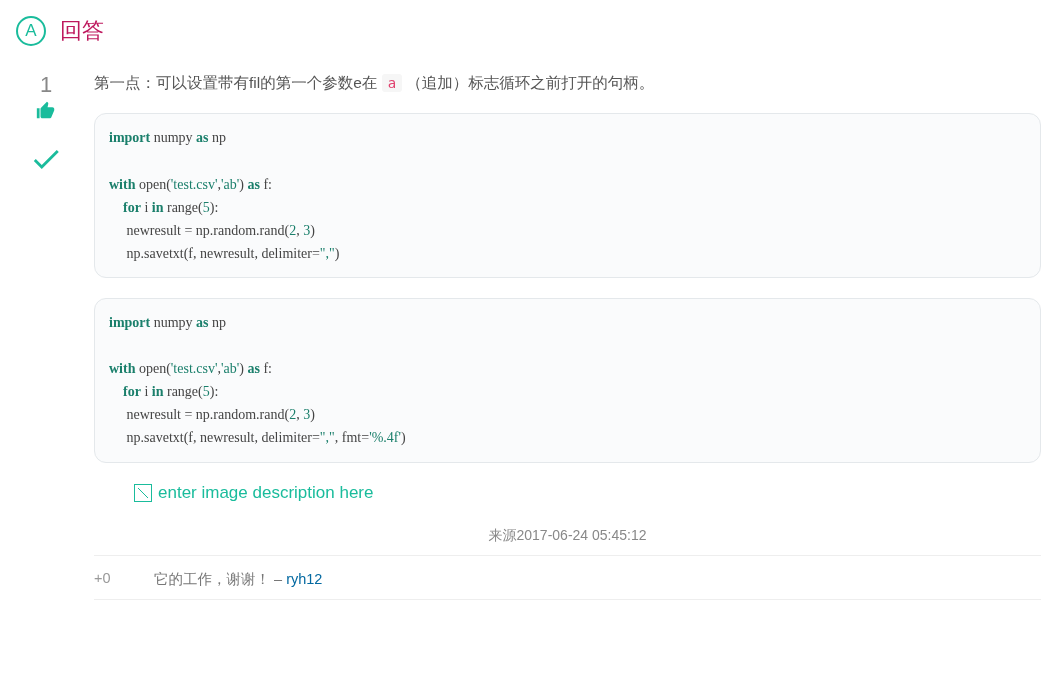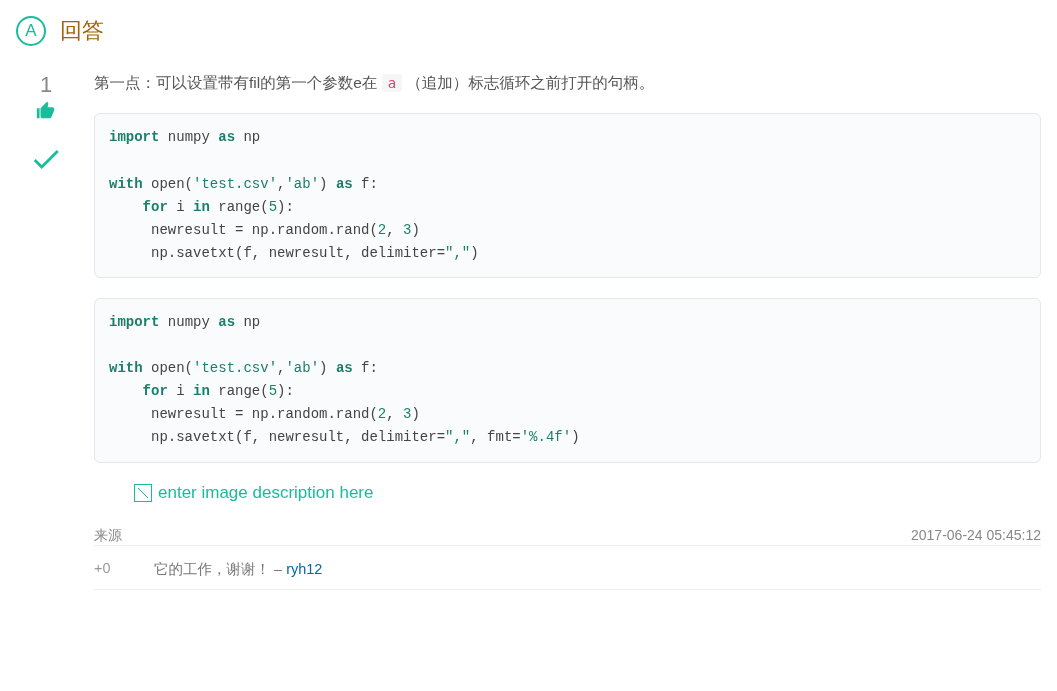--- a/index.html
+++ b/index.html
@@ -22,21 +22,21 @@
     width: 30px; height: 30px;
     border: 2px solid #1abc9c;
     border-radius: 50%;
     display: flex; align-items: center; justify-content: center;
     color: #1abc9c;
     font-size: 17px;
     font-weight: 500;
   }
   .heading {
     font-size: 22px;
-    color: #a16207;
+    color: #be185d;
     font-weight: 400;
   }
   .body-row {
     display: flex;
     gap: 18px;
   }
   .vote-col {
     width: 60px;
     flex-shrink: 0;
     display: flex;
@@ -73,23 +73,23 @@
     background: #f6f6f6;
     color: #e0426f;
     padding: 1px 6px;
     border-radius: 3px;
     font-family: Consolas, Menlo, monospace;
     font-size: 14px;
   }
   pre.codeblock {
     background: #fafbfc;
     border: 1px solid #e4e8eb;
-    border-radius: 6px;
+    border-radius: 12px;
     padding: 12px 14px;
-    font-family: Liberation Mono, monospace;
+    font-family: Liberation Serif, serif;
     font-size: 14px;
     line-height: 1.65;
     overflow-x: auto;
     margin: 0 0 20px 0;
     white-space: pre;
   }
   .kw  { color: #1a7f6b; font-weight: 600; }
   .str { color: #1a7f6b; }
   .num { color: #1a7f6b; }
   .img-link {
@@ -109,24 +109,25 @@
     display: inline-block;
   }
   .broken-img::before {
     content: "";
     position: absolute;
     left: 3px; right: 3px; top: 3px; bottom: 3px;
     background: linear-gradient(to top right, transparent 48%, #1abc9c 48%, #1abc9c 52%, transparent 52%);
   }
   .meta-row {
     display: flex;
-    justify-content: space-between;
+    justify-content: center;
     align-items: baseline;
     color: #888;
     font-size: 14px;
+    padding-bottom: 10px;
     border-bottom: 1px solid #eee;
     margin-bottom: 14px;
   }
   .meta-row a { color: #888; text-decoration: none; }
   .comment-row {
     display: flex;
     gap: 30px;
     color: #777;
     font-size: 14.5px;
     padding-bottom: 10px;

